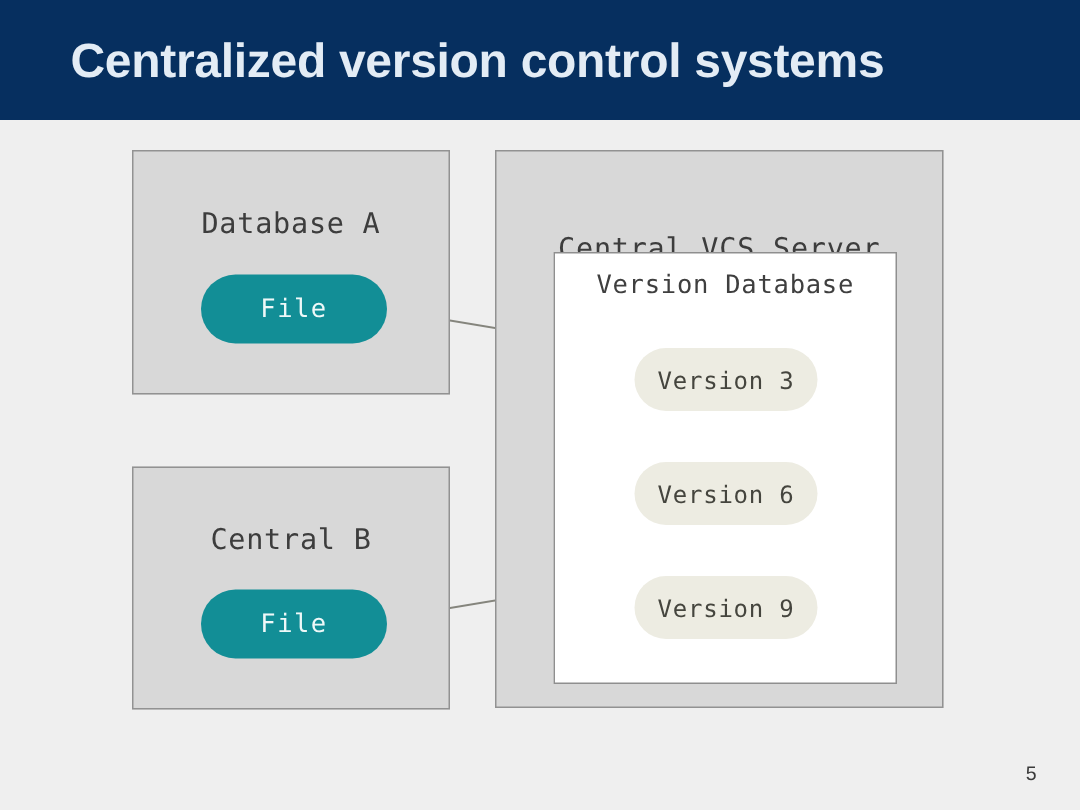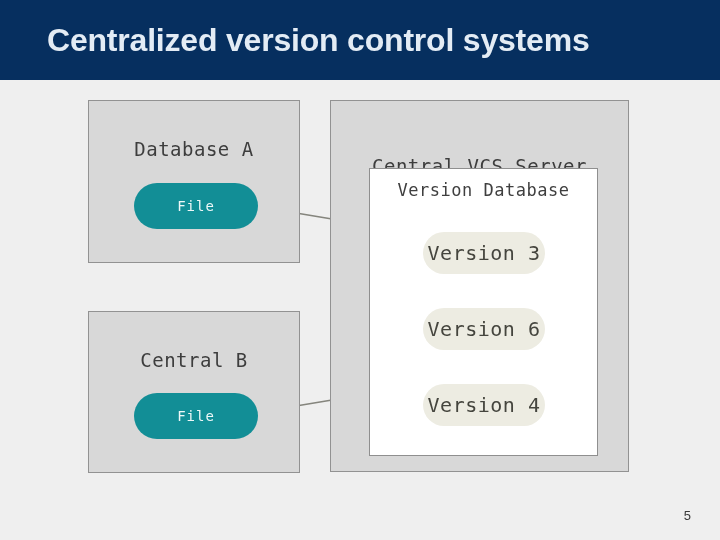--- a/index.html
+++ b/index.html
@@ -84,32 +84,32 @@
     display: flex;
     align-items: center;
     justify-content: center;
     border-radius: 23px;
   }
   .pill-file {
     left: 45px;
     width: 124px; height: 46px;
     background: var(--accent-teal);
     color: #eef8f8;
-    font-size: 14px;
+    font-size: 17px;
     letter-spacing: 1px;
   }
   .box-computer-a .pill-file { top: 82px; }
   .box-computer-b .pill-file { top: 81px; }
   .pill-version {
     left: 53px;
     width: 122px; height: 42px;
     border-radius: 21px;
     background: var(--version-pill);
     color: #45453e;
-    font-size: 20px;
+    font-size: 16px;
     letter-spacing: 0.5px;
   }
   .pill-v3 { top: 63px; }
   .pill-v2 { top: 139px; }
   .pill-v1 { top: 215px; }
   
   .overlay {
     position: absolute;
     left: 0; top: 0;
     width: 720px; height: 540px;
@@ -154,19 +154,19 @@
     <div class="box-label">Central B</div>
     <div class="pill pill-file">File</div>
   </div>
 
   <div class="gbox box-server">
     <div class="box-label">Central VCS Server</div>
     <div class="db-box">
       <div class="db-label">Version Database</div>
       <div class="pill pill-version pill-v3">Version 3</div>
       <div class="pill pill-version pill-v2">Version 6</div>
-      <div class="pill pill-version pill-v1">Version 4</div>
+      <div class="pill pill-version pill-v1">Version 9</div>
     </div>
   </div>
 
   <div class="page-number">5</div>
 
 </div>
 
 </body></html>

